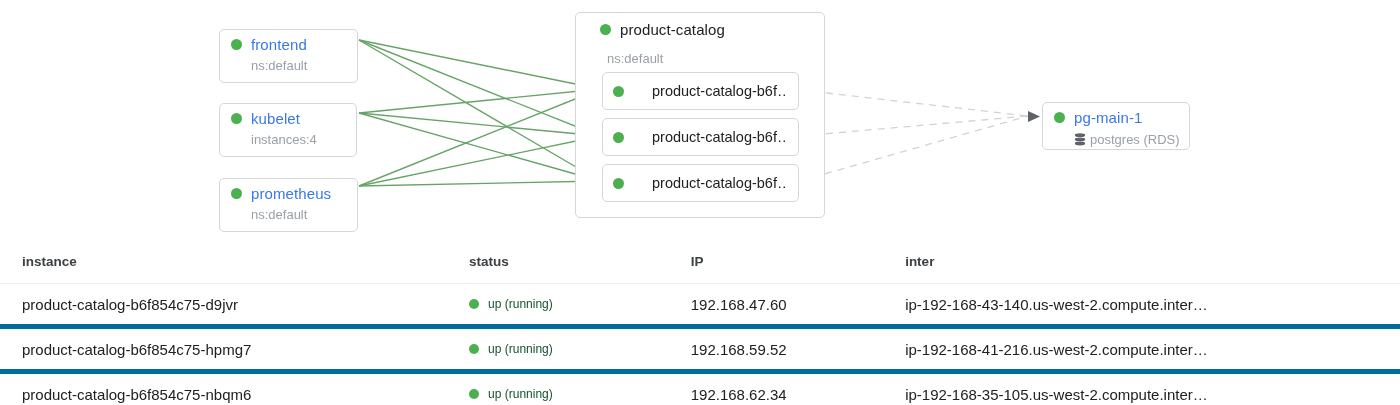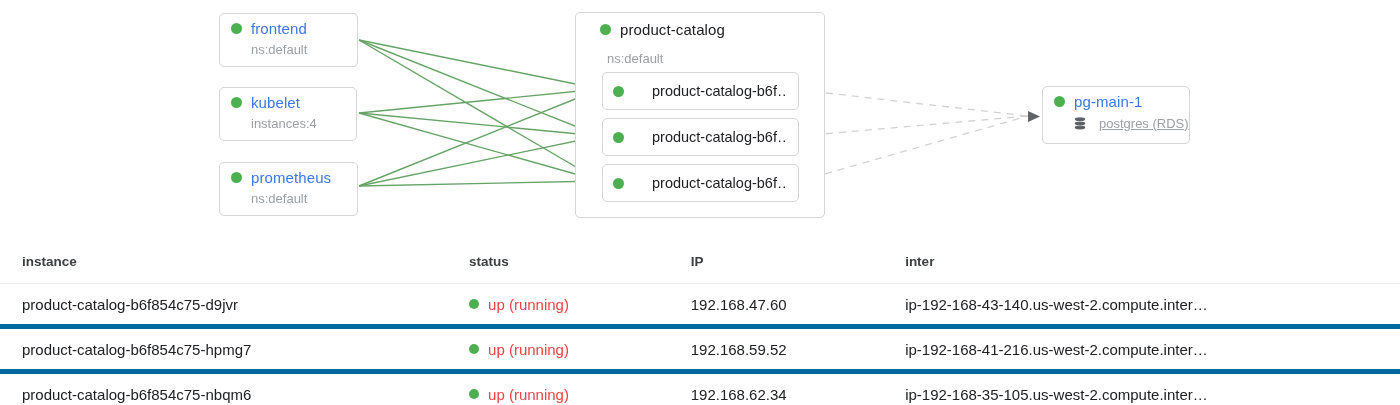--- a/index.html
+++ b/index.html
@@ -33,20 +33,21 @@
     pointer-events: none;
   }
 
   .node-box {
     position: absolute;
     box-sizing: border-box;
     background: #ffffff;
     border: 1px solid #d6d6d6;
     border-radius: 5px;
     padding: 7px 28px 8px 11px;
+    margin-top: 16px;
   }
   .node-title-row {
     display: flex;
     align-items: center;
     gap: 9px;
     line-height: 1;
   }
   .status-dot {
     display: inline-block;
     width: 11px;
@@ -108,27 +109,26 @@
     font-size: 14.5px;
     color: #202124;
     white-space: nowrap;
     overflow: hidden;
   }
 
   
   .db-sub {
     display: flex;
     align-items: center;
-    gap: 13px;
+    gap: 4px;
     margin-top: 7px;
     margin-left: 20px;
     font-size: 13px;
     color: #9aa0a6;
     white-space: nowrap;
-    text-decoration: underline;
   }
   .db-icon { flex: 0 0 auto; display: block; }
 
   
   #instances-table {
     position: absolute;
     left: 0;
     top: 248px;
     width: 1188px;
   }
@@ -164,21 +164,21 @@
   .col-node     { width: 480px; }
 
   th.col-instance { padding-left: 22px !important; }
 
   .status-cell {
     display: flex;
     align-items: center;
     gap: 9px;
   }
   .status-cell .status-dot { width: 10px; height: 10px; }
-  .status-text { font-size: 15px; color: #ef4444; }
+  .status-text { font-size: 12px; color: #14532d; }
 </style>
 </head>
 <body>
 
 <div id="topology">
 
   <svg id="edge-layer" viewBox="0 0 1400 238" width="1400" height="238">
     <defs>
       <marker id="arrow-green" markerWidth="9" markerHeight="7" refX="8.5" refY="3.5" orient="auto" markerUnits="userSpaceOnUse">
         <path d="M0,0 L9,3.5 L0,7 z" fill="#6aa06a"></path>
@@ -255,21 +255,21 @@
       <span class="status-dot"></span>
       <span class="inst-label">product-catalog-b6f…</span>
     </div>
 
     <div class="inst-box" style="left:26px; top:151px; width:197px;">
       <span class="status-dot"></span>
       <span class="inst-label">product-catalog-b6f…</span>
     </div>
   </div>
 
-  <div class="node-box" style="left:1042px; top:86px; width:148px; height:58px;">
+  <div class="node-box" style="left:1042px; top:86px; width:148px; height:48px;">
     <div class="node-title-row">
       <span class="status-dot"></span>
       <span class="node-title">pg-main-1</span>
     </div>
     <div class="db-sub">
       <svg class="db-icon" width="12" height="13" viewBox="0 0 12 13">
         <ellipse cx="6" cy="2.2" rx="5.2" ry="1.9" fill="#5f6368"></ellipse>
         <ellipse cx="6" cy="6.4" rx="5.2" ry="1.9" fill="#5f6368"></ellipse>
         <ellipse cx="6" cy="10.5" rx="5.2" ry="1.9" fill="#5f6368"></ellipse>
       </svg>

